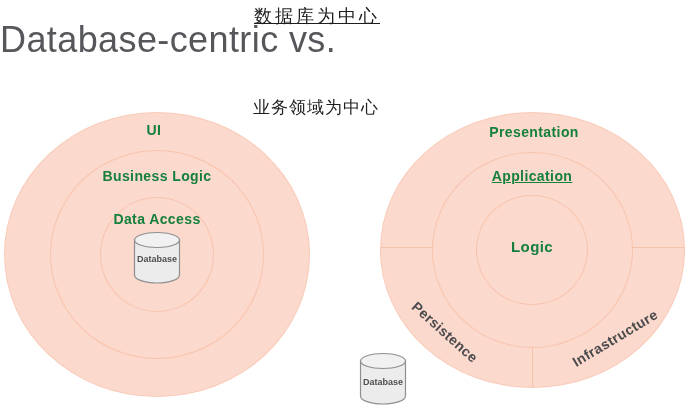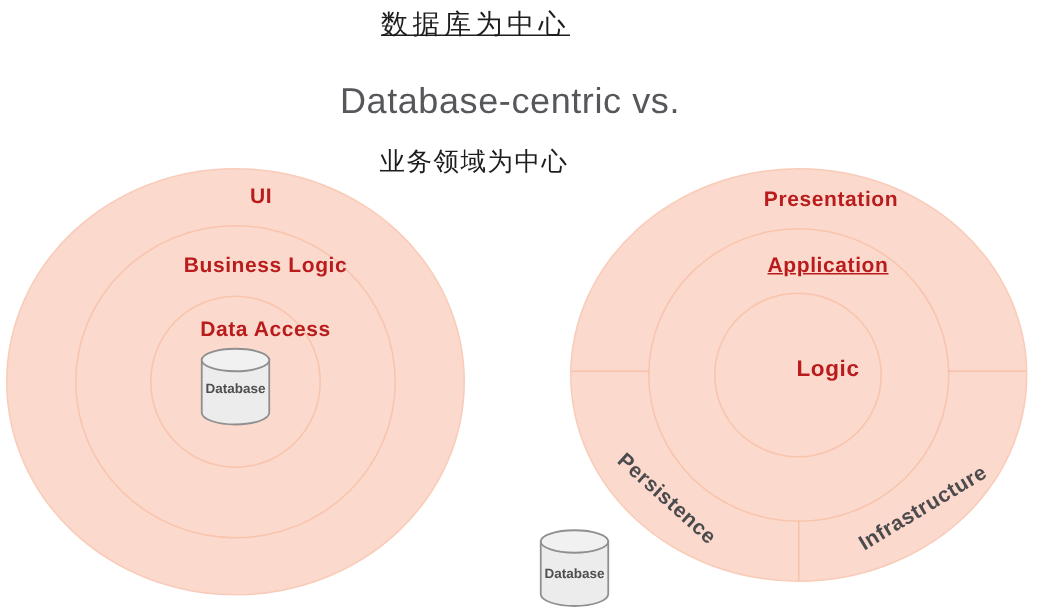--- a/index.html
+++ b/index.html
@@ -17,52 +17,50 @@
     font-size:17px;
     font-weight:400;
     white-space:nowrap;
     transform:translateX(-50%);
   }
   #cn-top{left:317px;top:4px;font-size:18px;letter-spacing:3px;text-decoration:underline;}
   #cn-bottom{left:316px;top:96px;letter-spacing:1px;}
   #main-title{
     position:absolute;
     left:0;top:25px;width:680px;
-    text-align:center;
+    text-align:left;
     color:#56575b;
-    font-size:24px;
+    font-size:36px;
     line-height:30px;
     font-weight:300;
     letter-spacing:0.4px;
-    margin-top:28px;
   }
   
   .circle{
     position:absolute;
     border-radius:50%;
     box-sizing:border-box;
   }
   .outer{
     background:#fcd9cd;
     border:1px solid rgba(244,178,146,0.35);
   }
   .ring{
     background:transparent;
     border:1px solid rgba(244,178,146,0.55);
   }
   
   .layer-label{
     position:absolute;
-    color:#b91c1c;
+    color:#15803d;
     font-size:14px;
     font-weight:bold;
     letter-spacing:0.4px;
     white-space:nowrap;
     transform:translate(-50%,-50%);
-    margin-left:20px;
   }
   .layer-label.big{font-size:15px;}
   .rot{
     position:absolute;
     color:#4b4b4d;
     font-size:14px;
     font-weight:bold;
     letter-spacing:0.4px;
     white-space:nowrap;
   }

